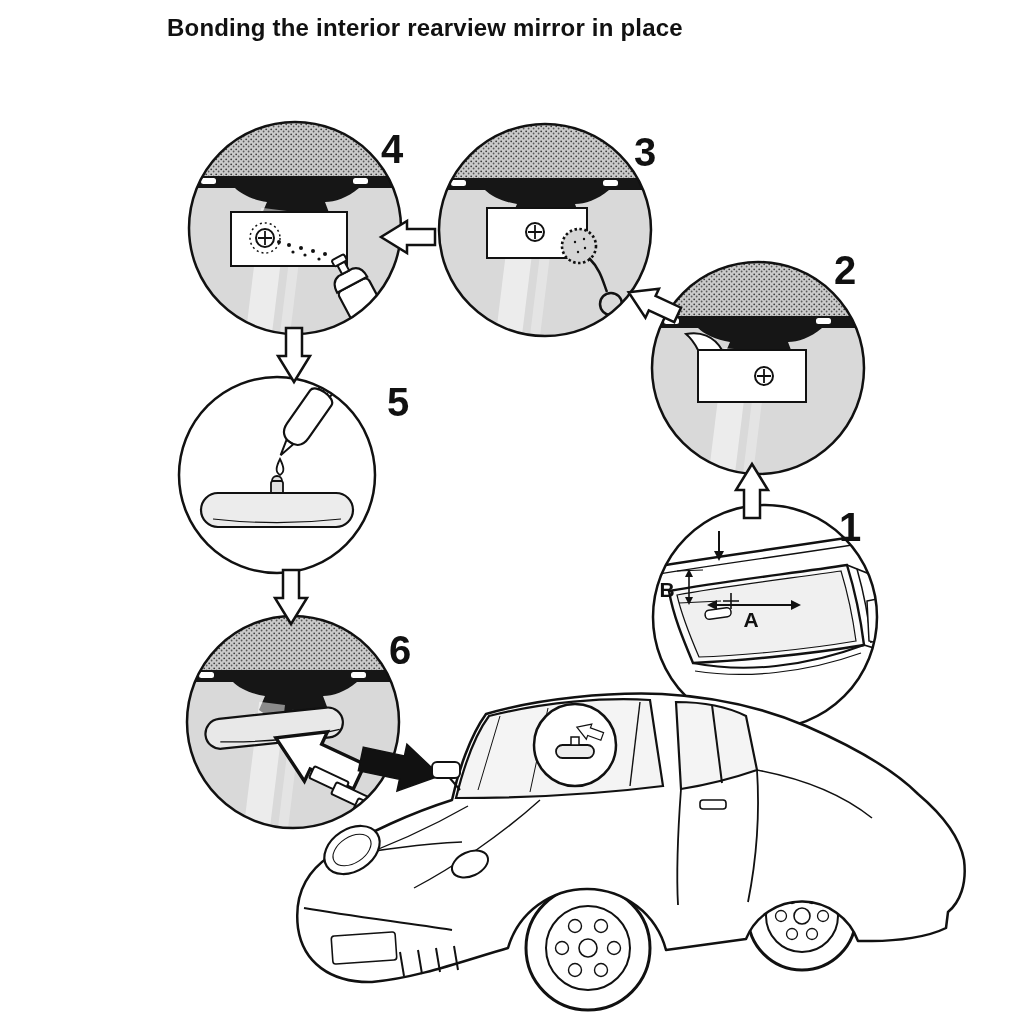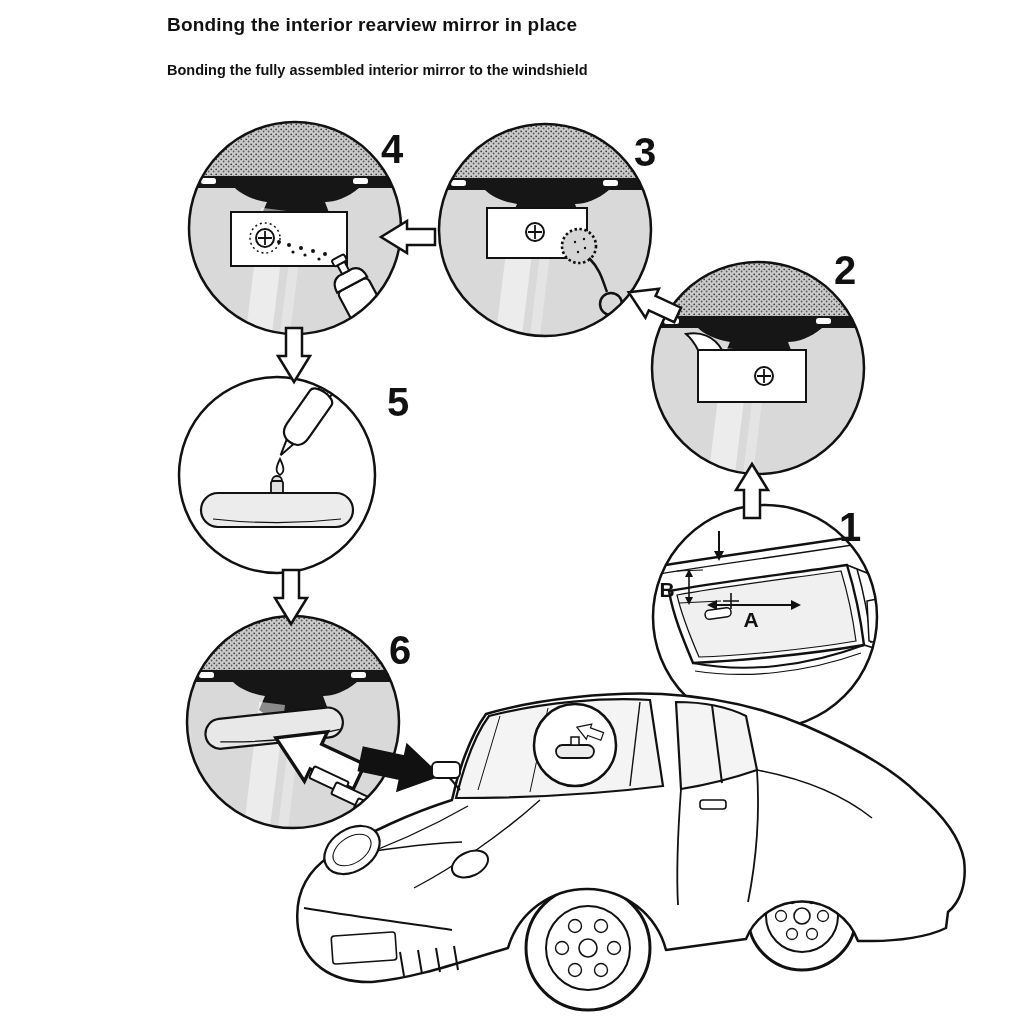--- a/index.html
+++ b/index.html
@@ -1,30 +1,29 @@
 <!DOCTYPE html>
 <html><head>
 <meta charset="utf-8">
 <style>
   html,body{margin:0;padding:0;background:#ffffff;}
   .page{position:relative;width:1024px;height:1024px;background:#ffffff;overflow:hidden;
         font-family:"Liberation Sans",sans-serif;color:#111;}
-  .title{position:absolute;left:167px;top:14px;font-size:19px;font-weight:bold;letter-spacing:.2px;}
+  .title{position:absolute;left:167px;top:14px;font-size:24px;font-weight:bold;letter-spacing:.2px;}
   .subtitle{position:absolute;left:167px;top:62px;font-size:14.5px;font-weight:bold;}
   .art{position:absolute;left:0;top:0;}
   .stepnum{font-family:"Liberation Sans",sans-serif;font-size:40px;font-weight:bold;fill:#111;}
   .dimlabel{font-family:"Liberation Sans",sans-serif;font-size:21px;font-weight:bold;fill:#111;}
   .ln{fill:none;stroke:#111;}
 </style>
 </head>
 <body>
 
 <div class="page">
   <div class="title">Bonding the interior rearview mirror in place</div>
-  <div class="subtitle">Bonding the fully assembled interior mirror to the windshield</div>
 
   <svg class="art" width="1024" height="1024" viewBox="0 0 1024 1024">
     <defs>
       <pattern id="stip" width="5" height="5" patternUnits="userSpaceOnUse">
         <rect width="5" height="5" fill="#cbcbcb"></rect>
         <circle cx="1.2" cy="1.3" r="0.9" fill="#3a3a3a"></circle>
         <circle cx="3.6" cy="3.5" r="0.9" fill="#5a5a5a"></circle>
       </pattern>
       <clipPath id="clip106">
           <circle r="106"></circle>

